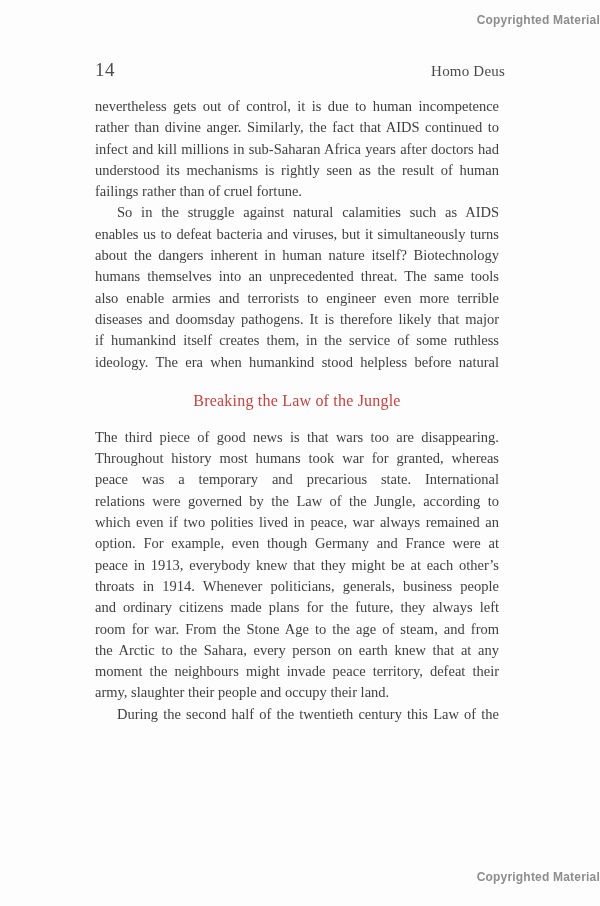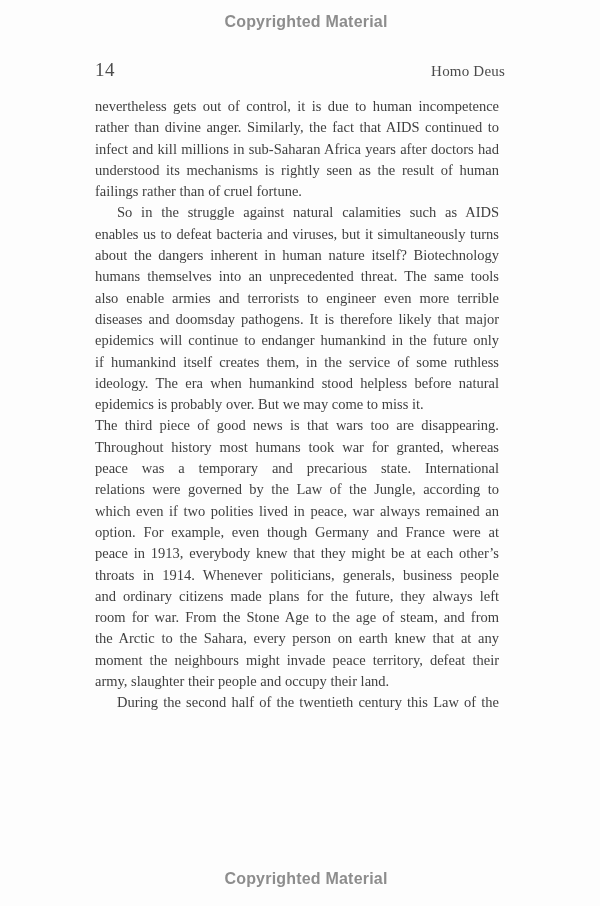--- a/index.html
+++ b/index.html
@@ -18,24 +18,24 @@
     position: relative;
     width: 600px;
     height: 906px;
     background: #fdfdfd;
     overflow: hidden;
   }
   .notice {
     position: absolute;
     left: 0;
     width: 100%;
-    text-align: center;
+    text-align: right;
     font-family: "Liberation Sans", sans-serif;
     font-weight: bold;
-    font-size: 16px;
+    font-size: 12px;
     letter-spacing: 0.2px;
     color: var(--notice-gray);
     padding-left: 12px;
   }
   .notice-top { top: 13px; }
   .notice-bottom { top: 870px; }
   .page-header {
     position: absolute;
     top: 59px;
     left: 95px;
@@ -100,25 +100,24 @@
         <div class="line">understood its mechanisms is rightly seen as the result of human</div>
         <div class="line end">failings rather than of cruel fortune.</div>
       </div>
       <div>
         <div class="line indent">So in the struggle against natural calamities such as AIDS</div>
         <div class="line">enables us to defeat bacteria and viruses, but it simultaneously turns</div>
         <div class="line">about the dangers inherent in human nature itself? Biotechnology</div>
         <div class="line">humans themselves into an unprecedented threat. The same tools</div>
         <div class="line">also enable armies and terrorists to engineer even more terrible</div>
         <div class="line">diseases and doomsday pathogens. It is therefore likely that major</div>
-        <div class="line">epidemics will continue to endanger humankind in the future only</div>
         <div class="line">if humankind itself creates them, in the service of some ruthless</div>
         <div class="line">ideology. The era when humankind stood helpless before natural</div>
-        <div class="line end">epidemics is probably over. But we may come to miss it.</div>
       </div>
+      <div class="section-heading">Breaking the Law of the Jungle</div>
       <div>
         <div class="line">The third piece of good news is that wars too are disappearing.</div>
         <div class="line">Throughout history most humans took war for granted, whereas</div>
         <div class="line">peace was a temporary and precarious state. International</div>
         <div class="line">relations were governed by the Law of the Jungle, according to</div>
         <div class="line">which even if two polities lived in peace, war always remained an</div>
         <div class="line">option. For example, even though Germany and France were at</div>
         <div class="line">peace in 1913, everybody knew that they might be at each other’s</div>
         <div class="line">throats in 1914. Whenever politicians, generals, business people</div>
         <div class="line">and ordinary citizens made plans for the future, they always left</div>

